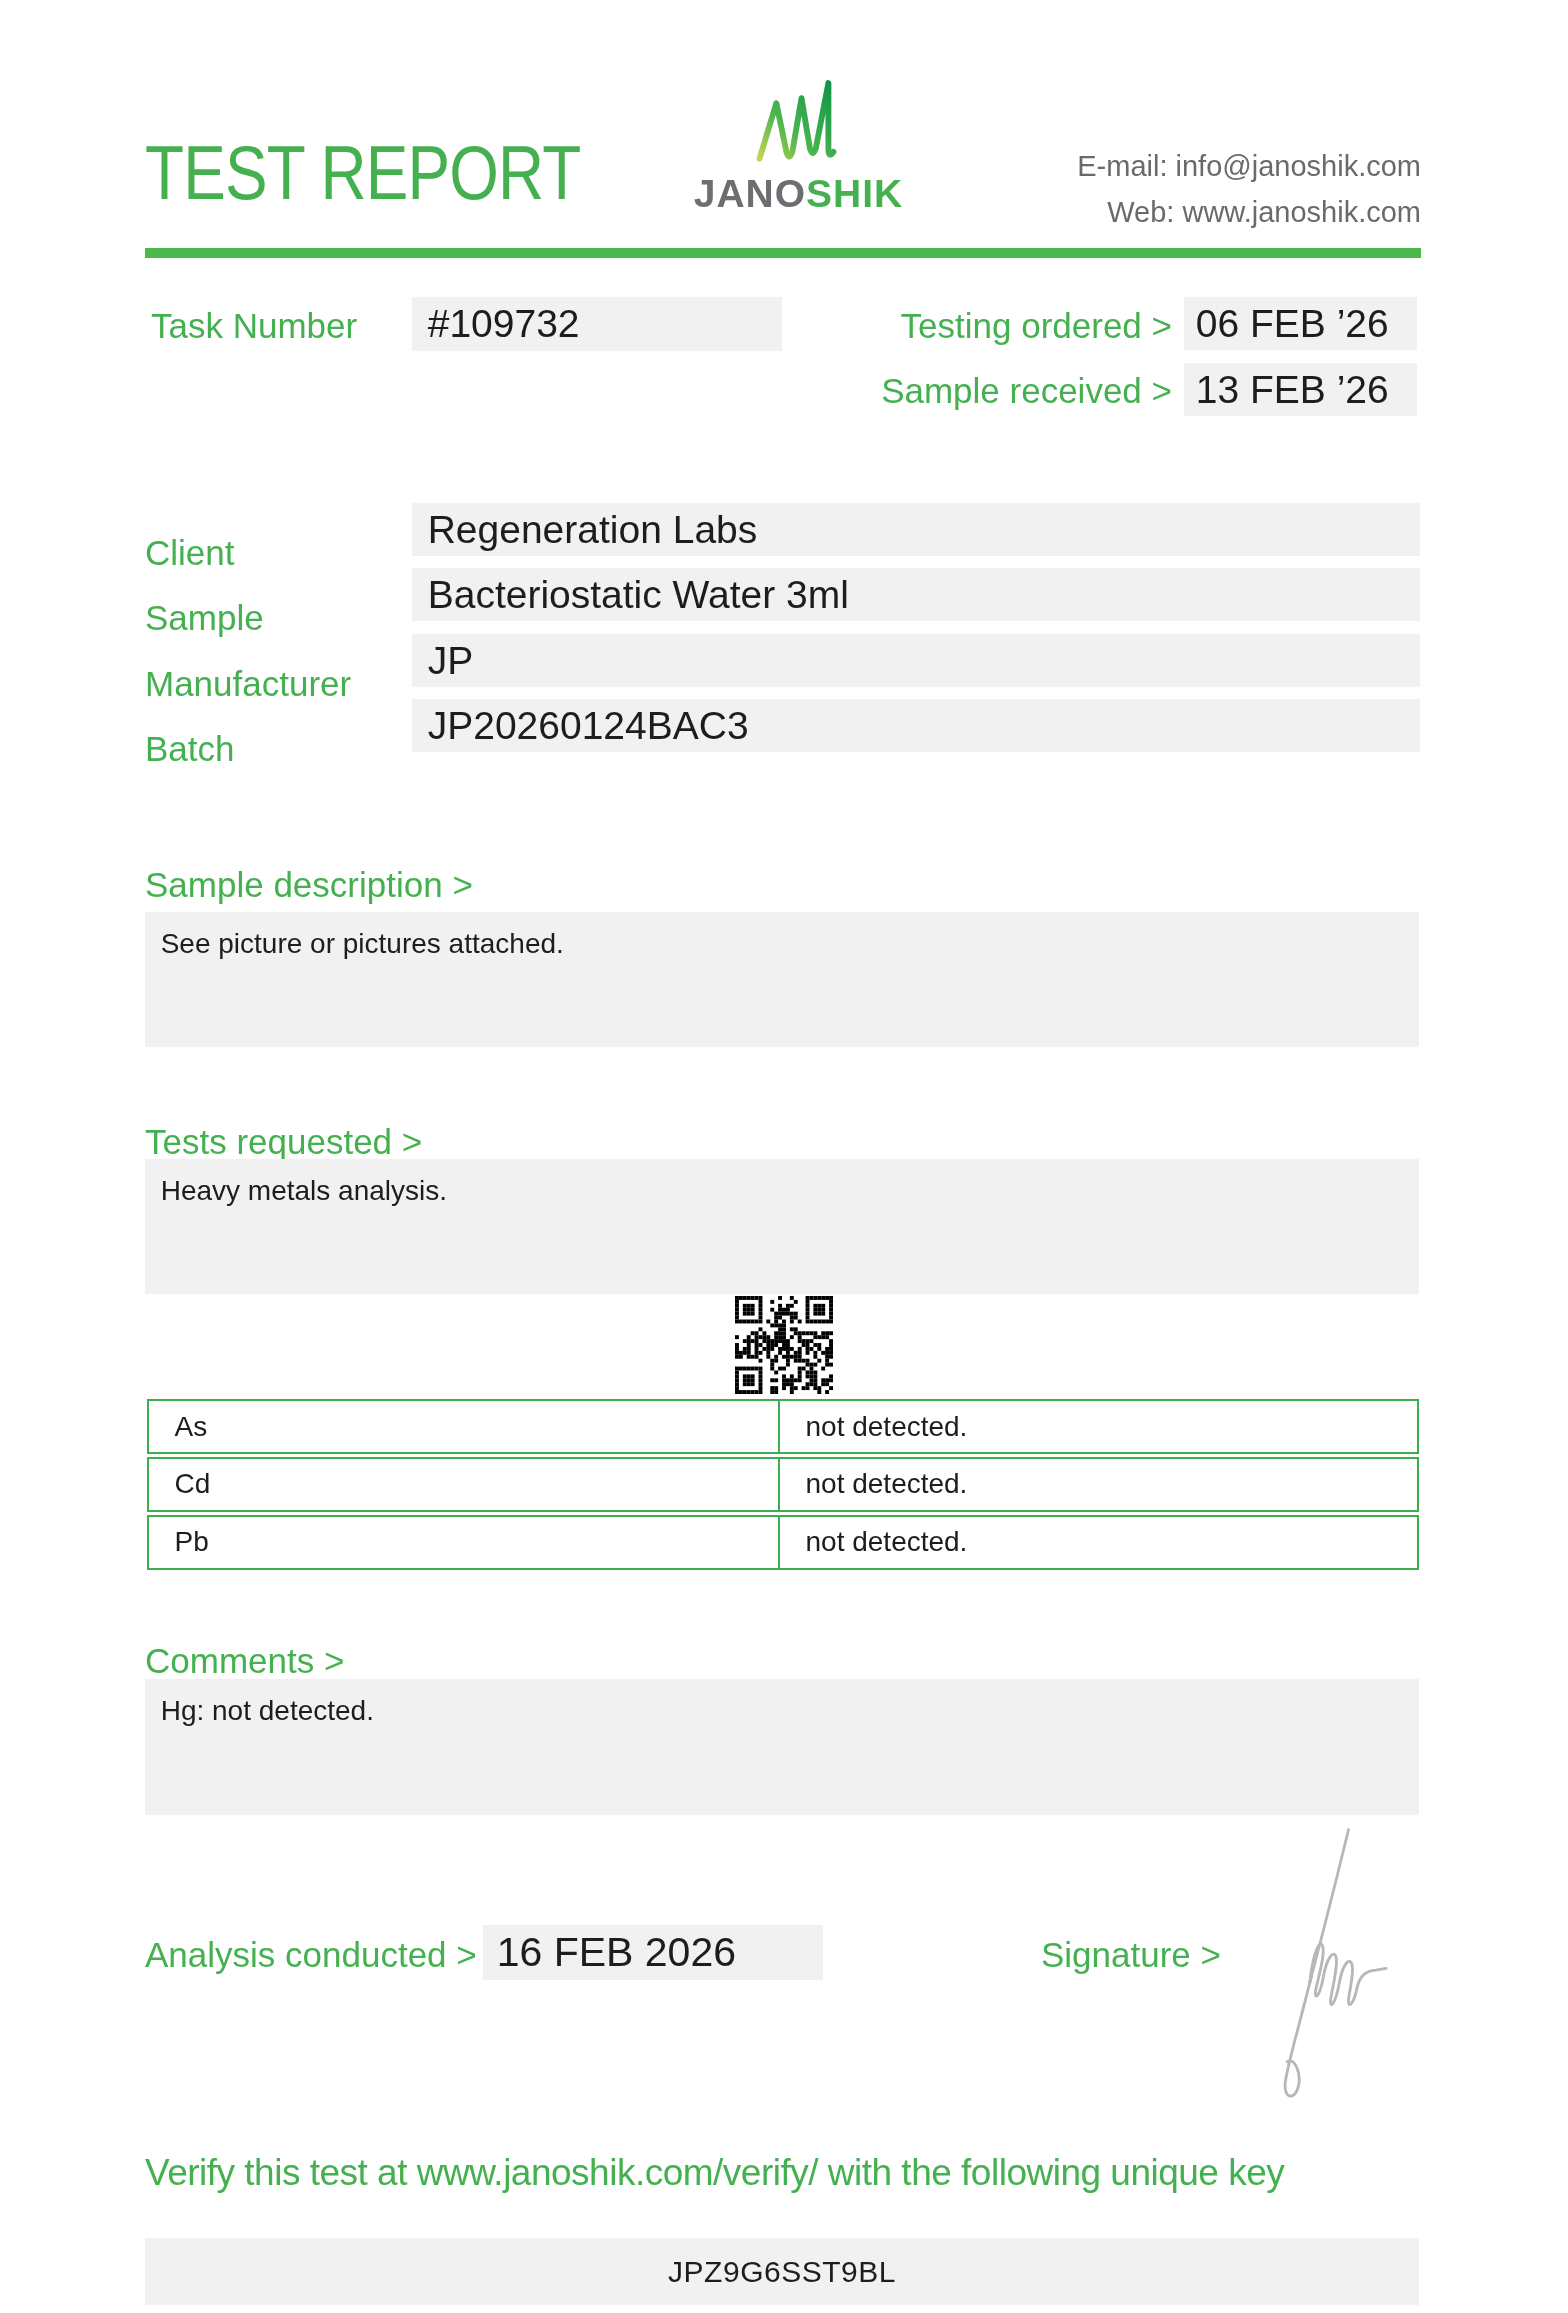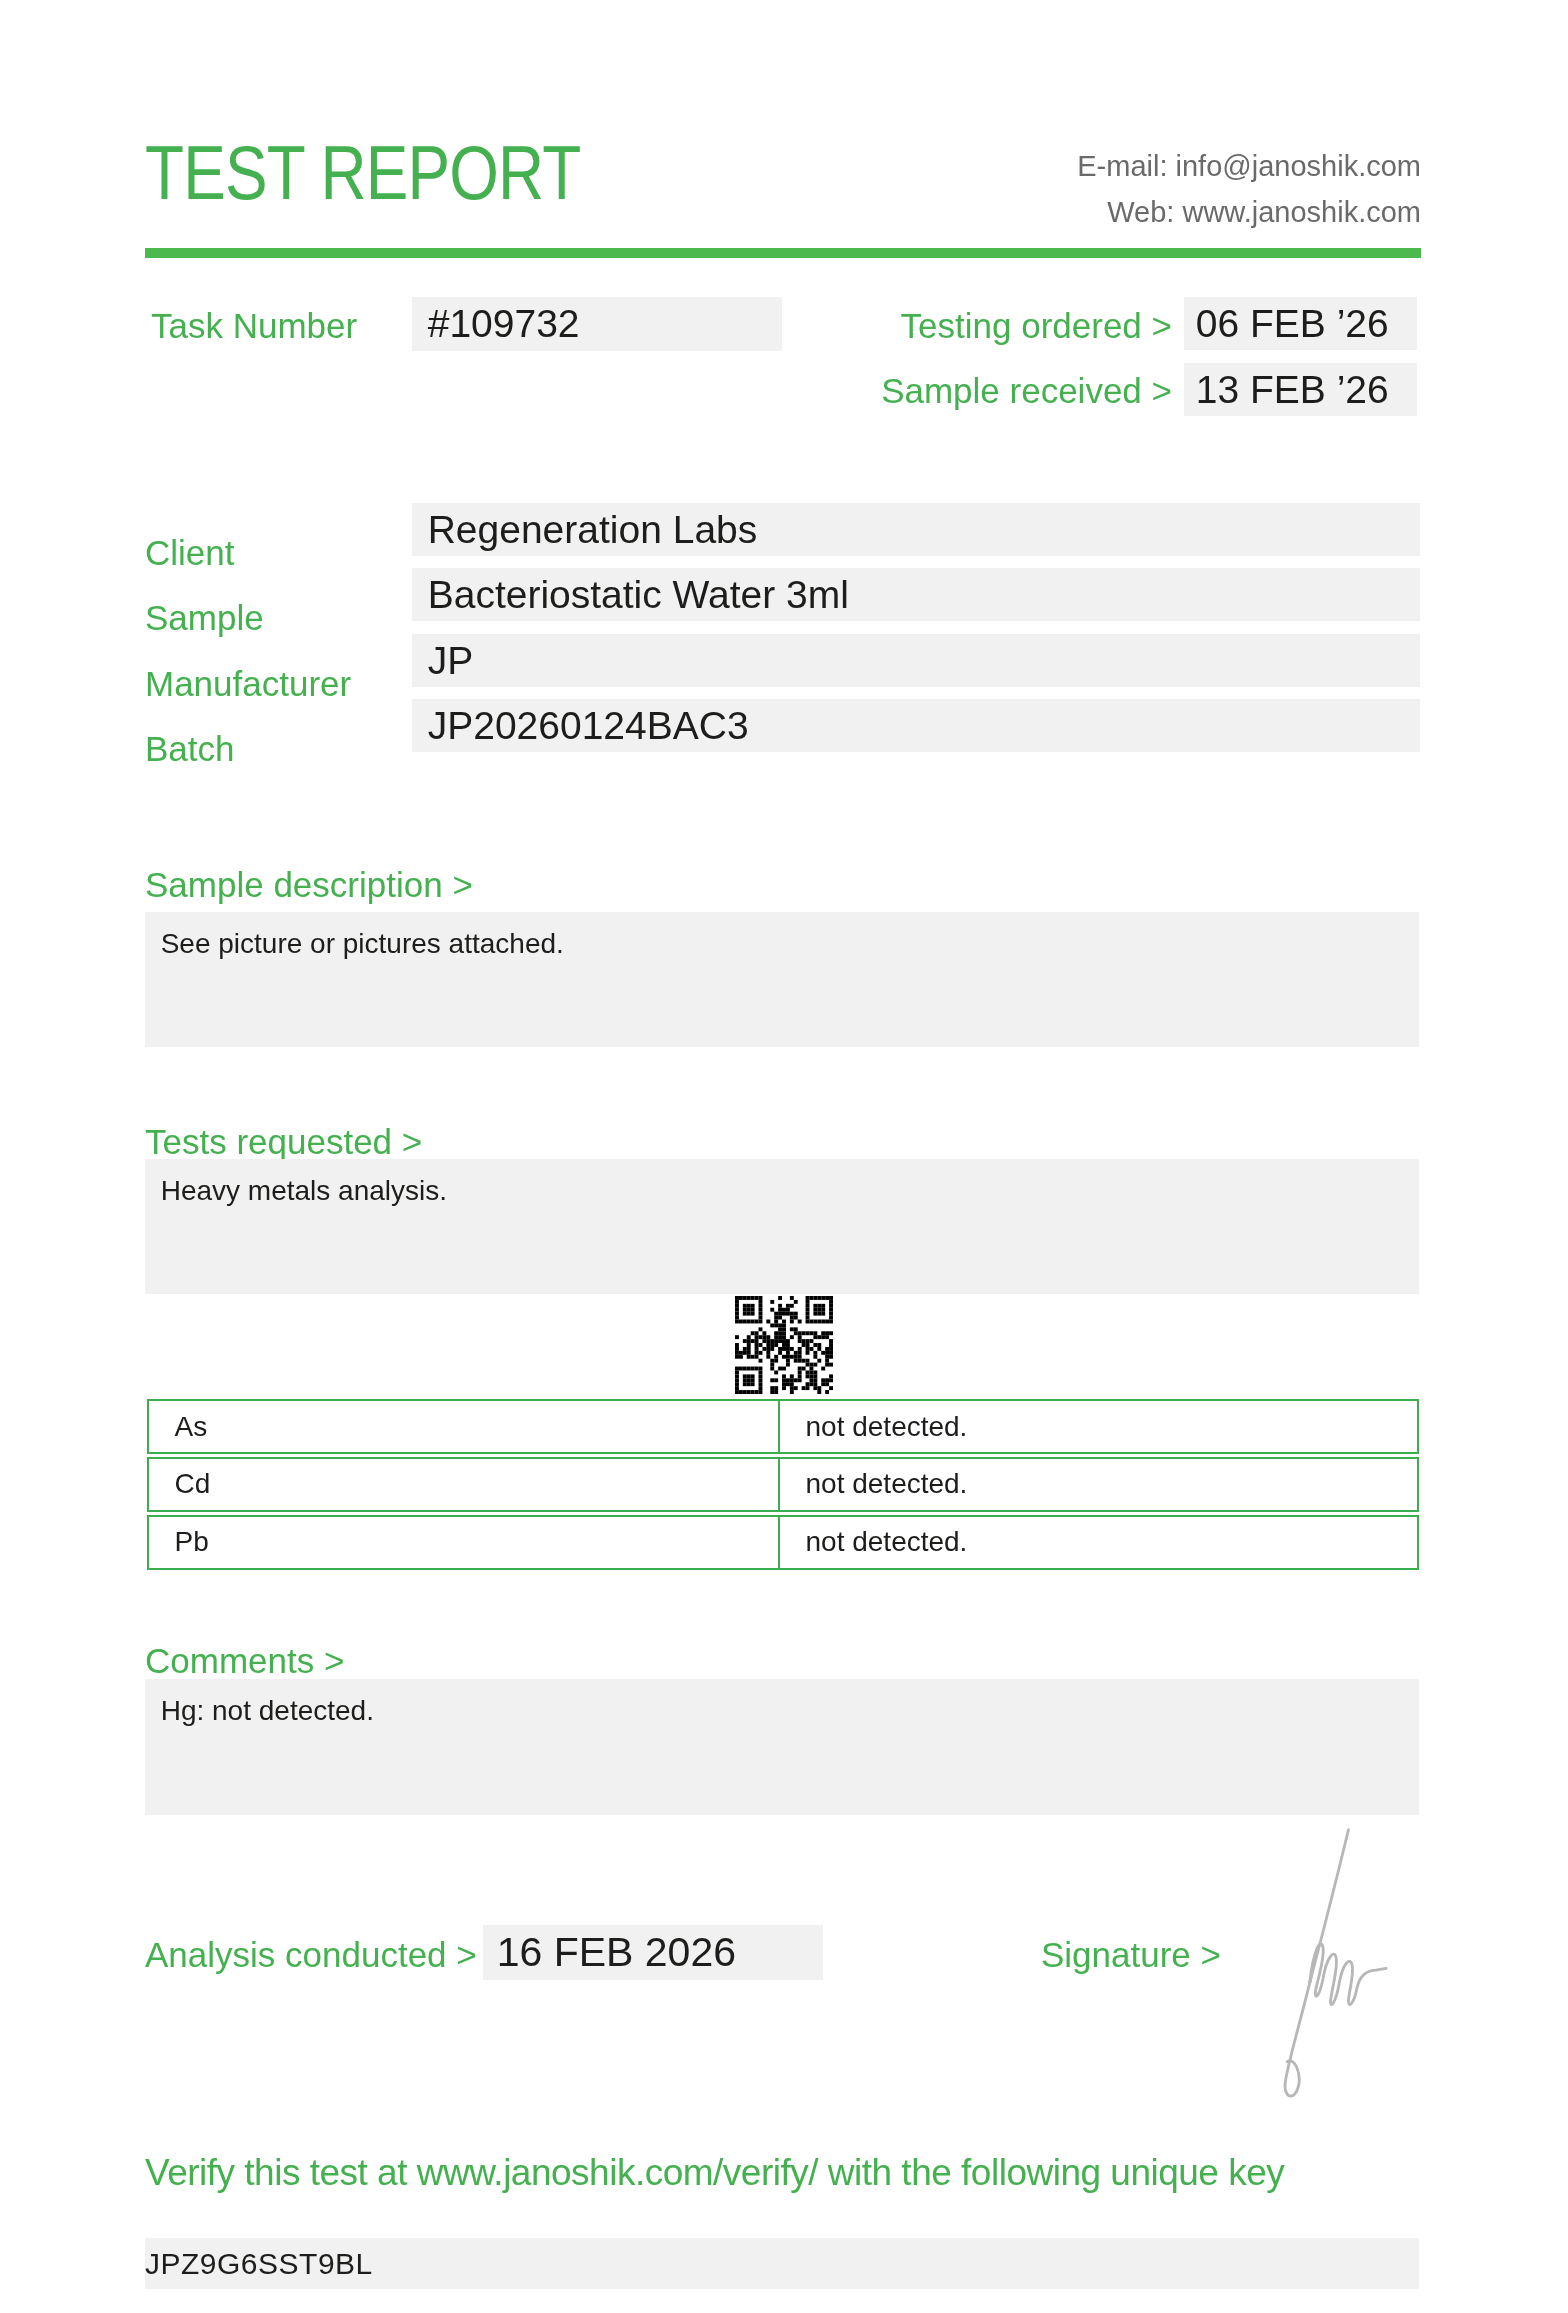--- a/index.html
+++ b/index.html
@@ -59,30 +59,45 @@
   .rrow{display:flex;border:2.9px solid var(--green-border);height:51px;margin-bottom:2.9px;background:#fff;}
   .rcell{display:flex;align-items:center;font-size:28px;color:var(--ink);}
   .rcell.left{width:631px;border-right:2.9px solid var(--green-border);padding-left:25.5px;box-sizing:border-box;}
   .rcell.right{flex:1;padding-left:25.5px;}
 
   
   .analysis-box{left:483px;top:1925px;width:340px;height:55px;background:var(--box);}
   .analysis-box span{font-size:41px;padding-left:13.7px;white-space:nowrap;}
   .sig-svg{left:1257px;top:1821px;}
   .verify{left:145px;top:2152px;width:1276px;color:var(--green);font-size:37px;white-space:nowrap;letter-spacing:-0.5px;}
-  .key-box{left:145px;top:2238px;width:1274px;height:51px;background:var(--box);justify-content:flex-start;}
+  .key-box{left:145px;top:2238px;width:1274px;height:67px;background:var(--box);justify-content:center;}
   .key-box span{font-size:30px;letter-spacing:0.5px;}
 </style>
 </head>
 <body>
 
 <div class="page">
 
   <div class="abs title">TEST REPORT</div>
 
+  <div class="abs logo-wrap">
+    <svg width="94" height="84" viewBox="0 0 110 100">
+      <defs>
+        <linearGradient id="lg" x1="0" y1="1" x2="1" y2="0">
+          <stop offset="0" stop-color="#c6d451"></stop>
+          <stop offset="0.4" stop-color="#4ab54e"></stop>
+          <stop offset="1" stop-color="#0c9448"></stop>
+        </linearGradient>
+      </defs>
+      <path d="M8,96 L28,30 L40,88 Q43,99 47,88 L58,24 L68,84 Q71,95 75,84 L90,6 L90,84 Q90,96 96,88" fill="none" stroke="url(#lg)" stroke-width="7" stroke-linecap="round" stroke-linejoin="round"></path>
+    </svg>
+    <div class="logo-text">
+      <span class="p1">JANO</span><span class="p2">SHIK</span>
+    </div>
+  </div>
 
   <div class="abs contact">
     <div>E-mail: info@janoshik.com</div>
     <div>Web: www.janoshik.com</div>
   </div>
 
   <div class="abs rule"></div>
 
   <div class="abs glabel task-label">Task Number</div>
   <div class="abs vbox task-box">

